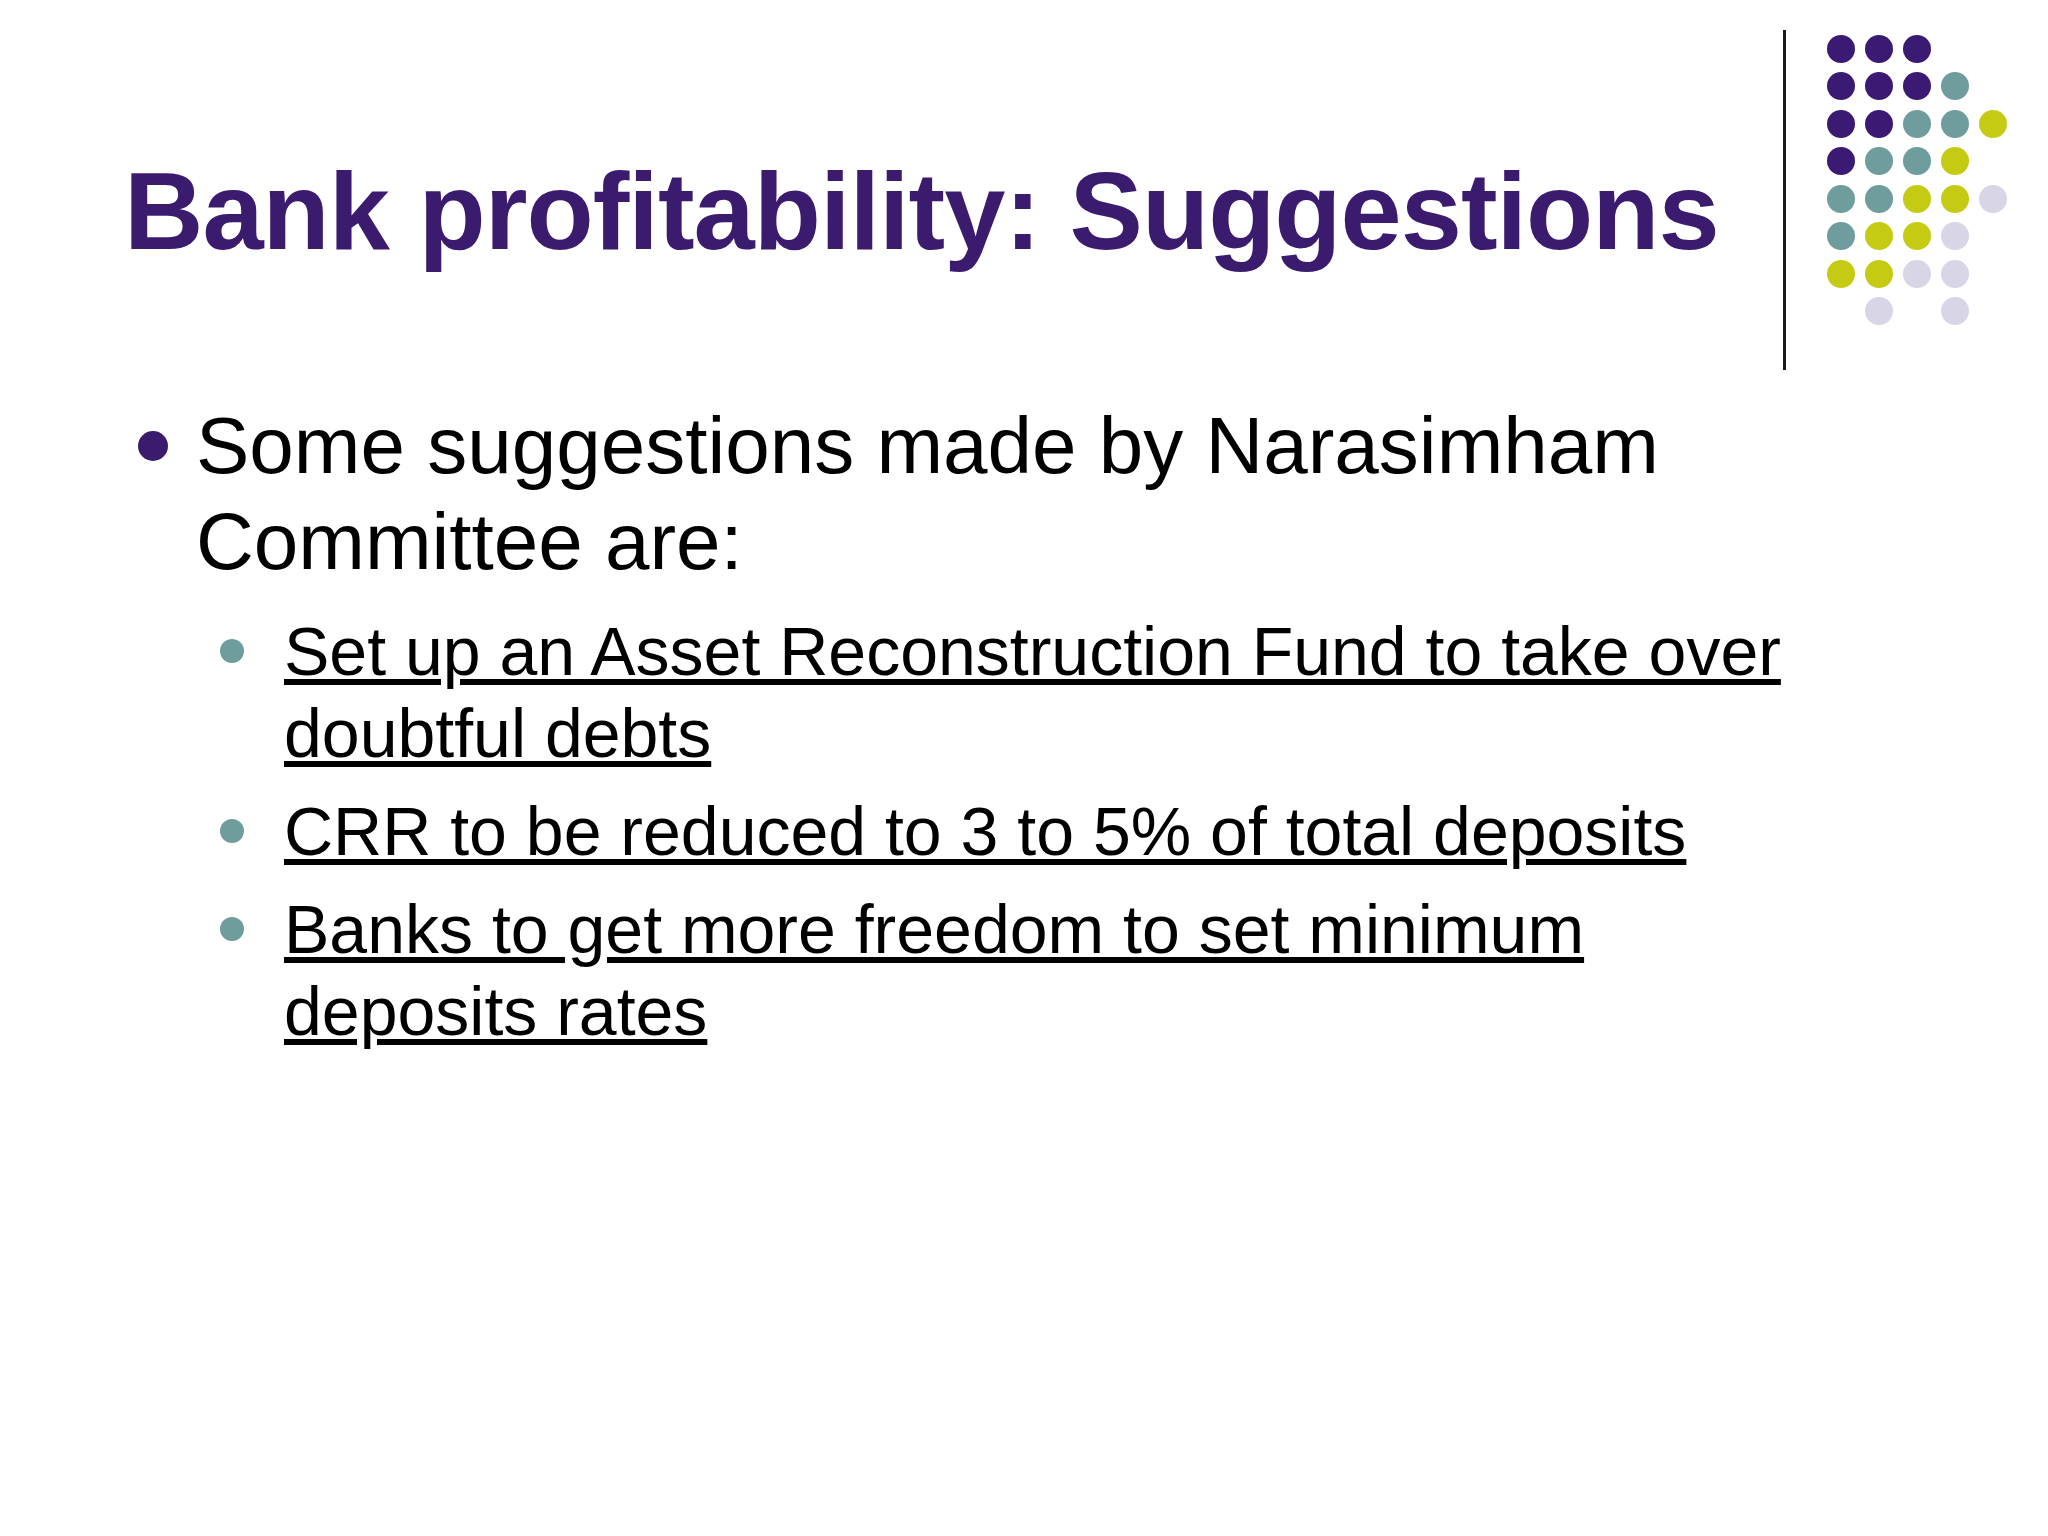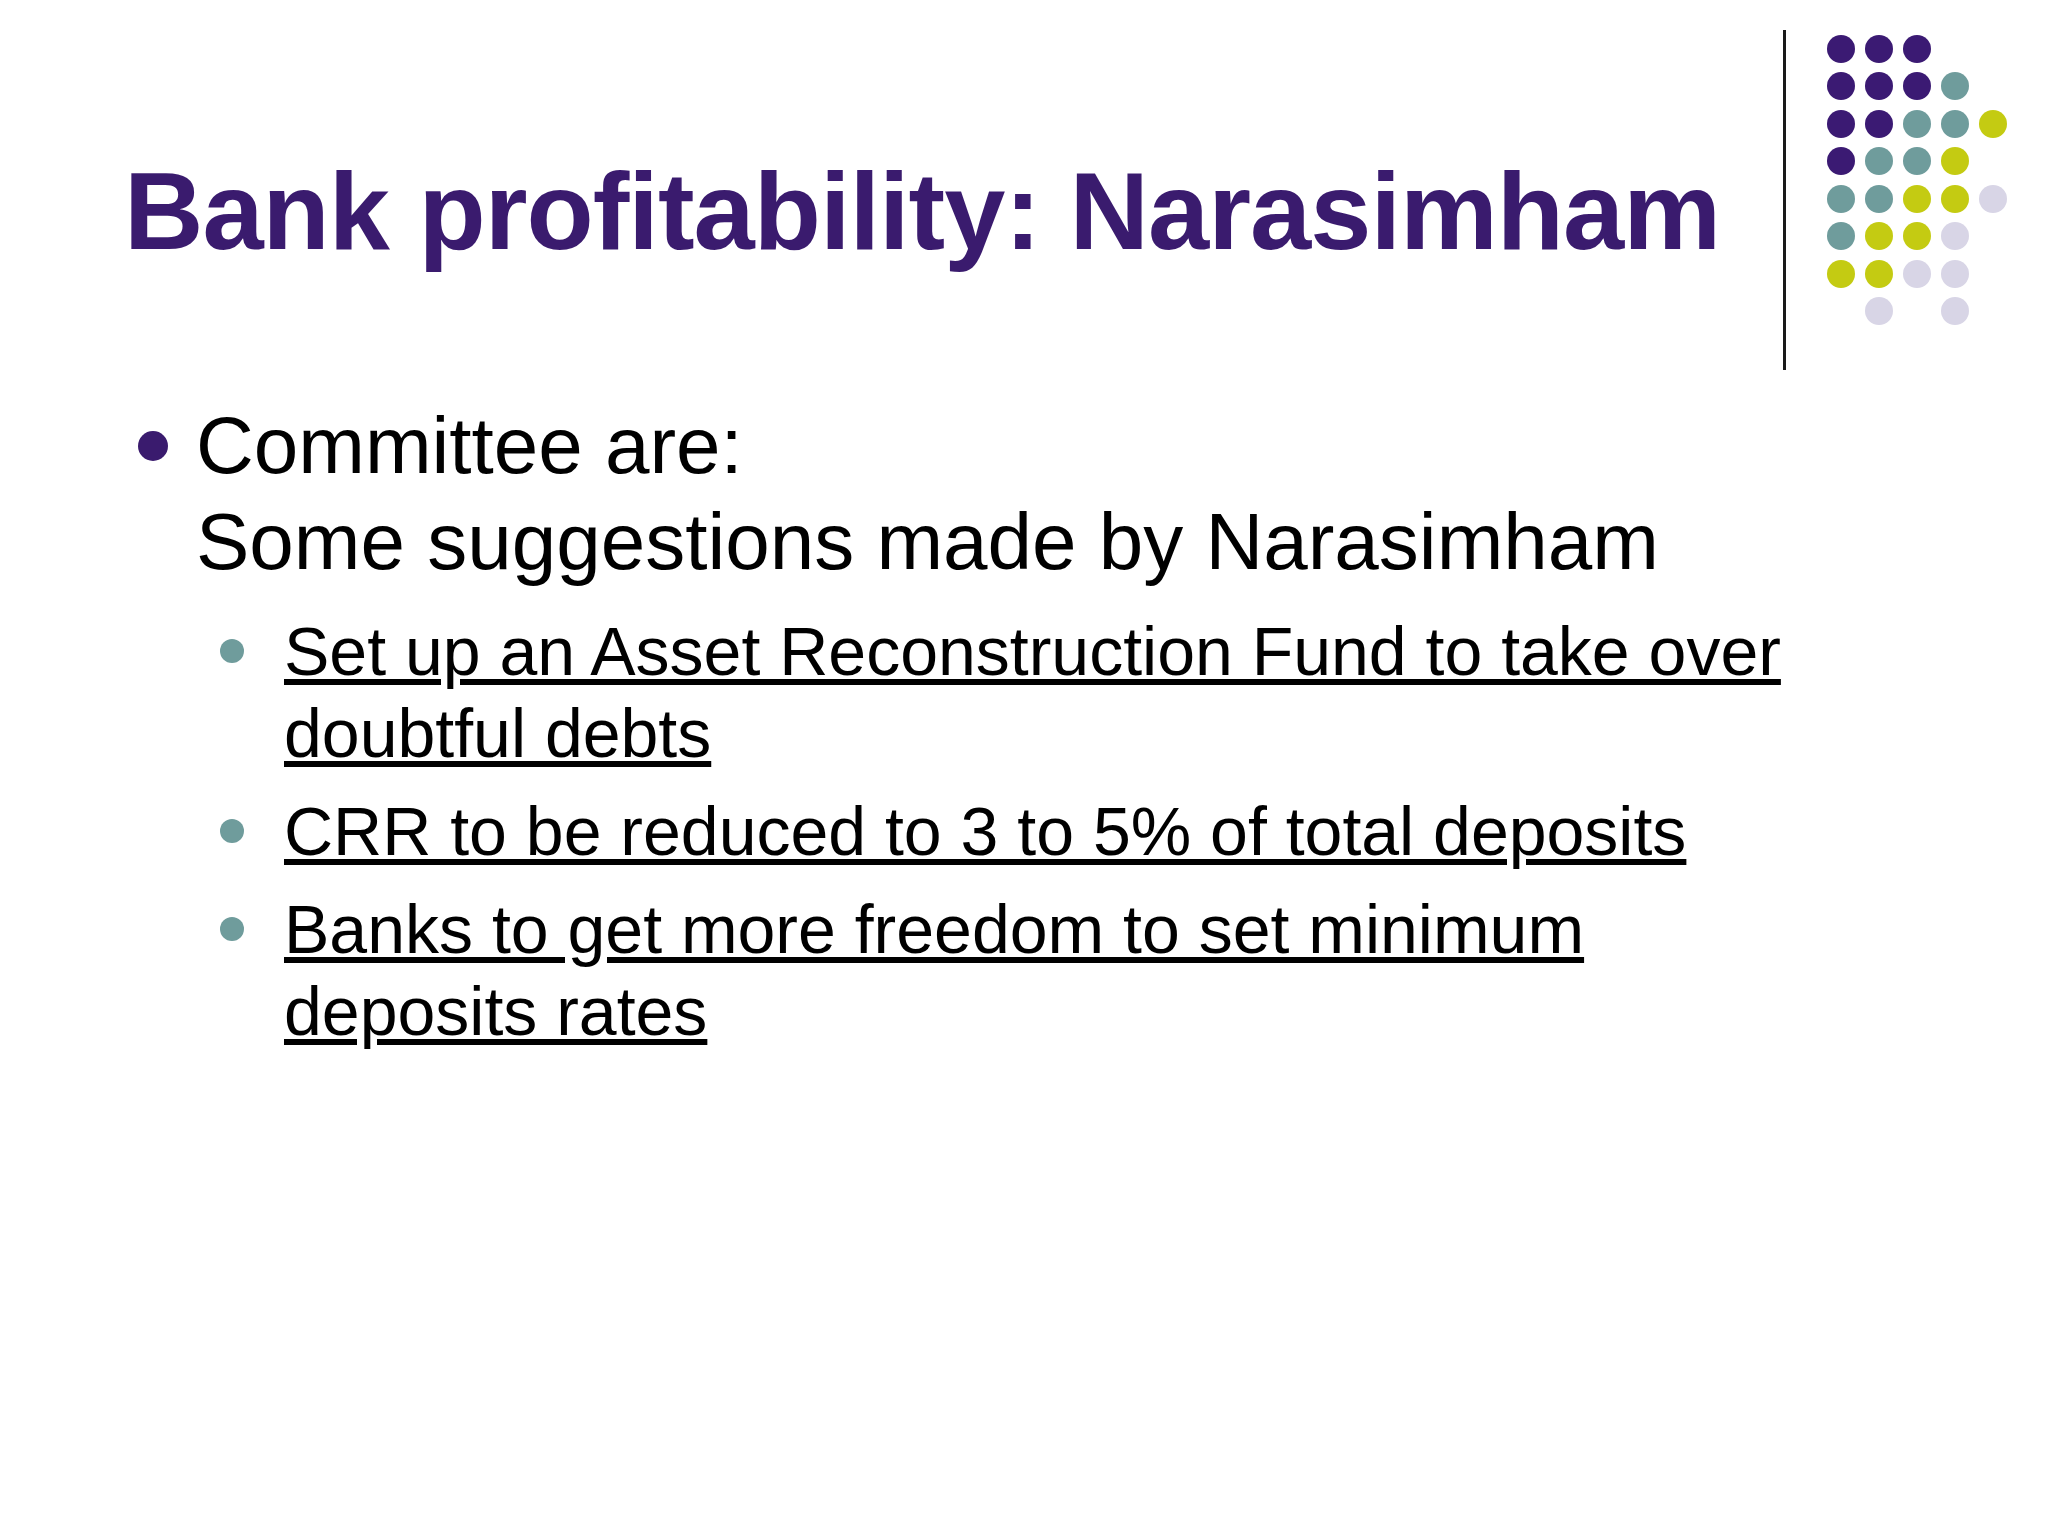--- a/index.html
+++ b/index.html
@@ -68,21 +68,21 @@
     border-radius: 50%;
     background: #6F9C9C;
     margin: 29px 40px 0 0;
   }
 </style>
 </head>
 <body>
 
 <div class="slide">
 
-  <h1 class="title">Bank profitability: Narasimham</h1>
+  <h1 class="title">Bank profitability: Suggestions</h1>
 
   <div class="vline"></div>
 
   <div class="dots" id="dots">
       <span class="dot" style="background: rgb(59, 26, 115);"></span>
       <span class="dot" style="background: rgb(59, 26, 115);"></span>
       <span class="dot" style="background: rgb(59, 26, 115);"></span>
       <span class="dot" style="background: transparent;"></span>
       <span class="dot" style="background: transparent;"></span>
       <span class="dot" style="background: rgb(59, 26, 115);"></span>
@@ -120,22 +120,22 @@
       <span class="dot" style="background: transparent;"></span>
       <span class="dot" style="background: rgb(216, 213, 230);"></span>
       <span class="dot" style="background: transparent;"></span>
     </div>
 
   <div class="content">
 
     <div class="item l1">
       <span class="marker"></span>
       <div class="lines">
+        <div>Some suggestions made by Narasimham</div>
         <div>Committee are:</div>
-        <div>Some suggestions made by Narasimham</div>
       </div>
     </div>
 
     <div class="item l2">
       <span class="marker"></span>
       <div class="lines">
         <div>Set up an Asset Reconstruction Fund to take over</div>
         <div>doubtful debts</div>
       </div>
     </div>

